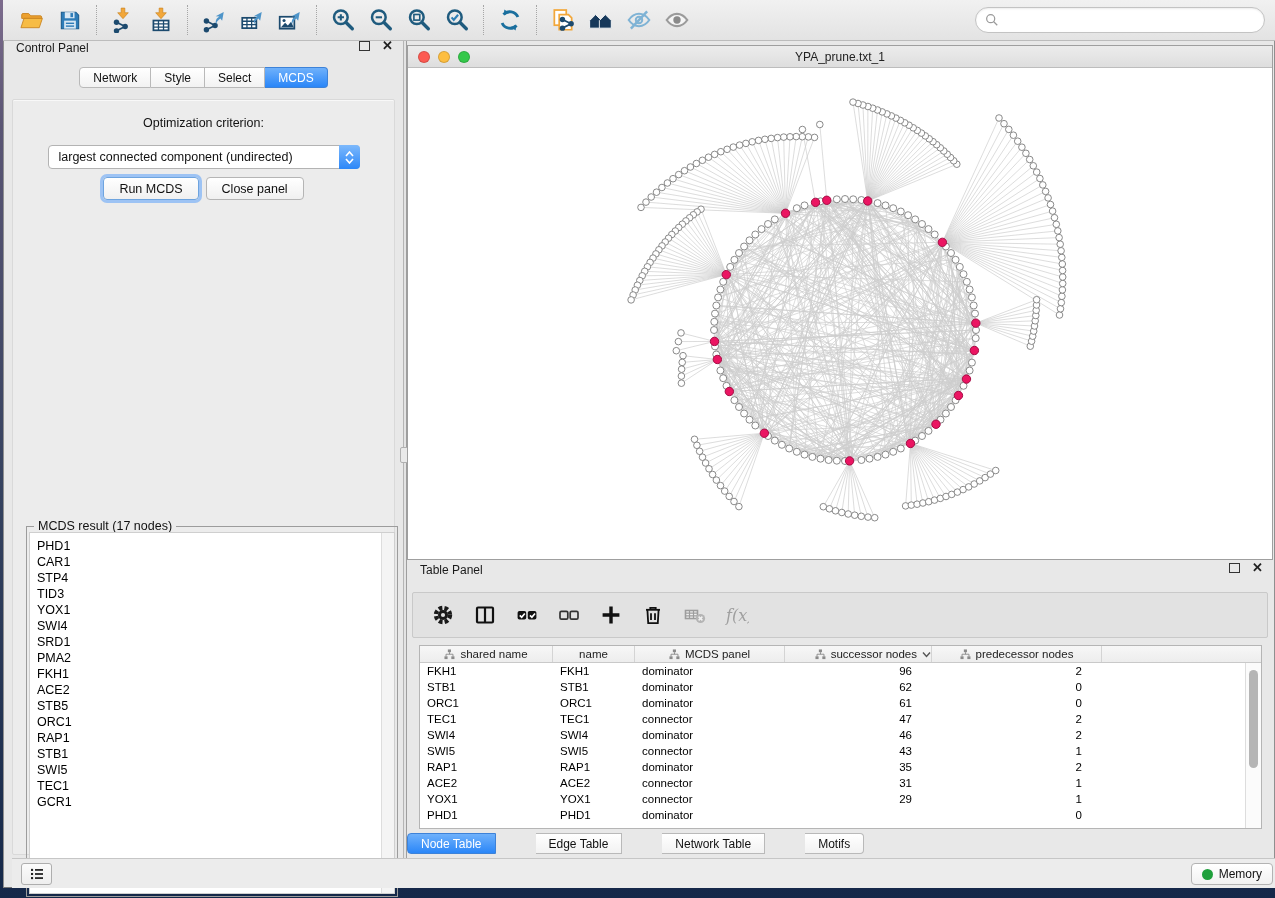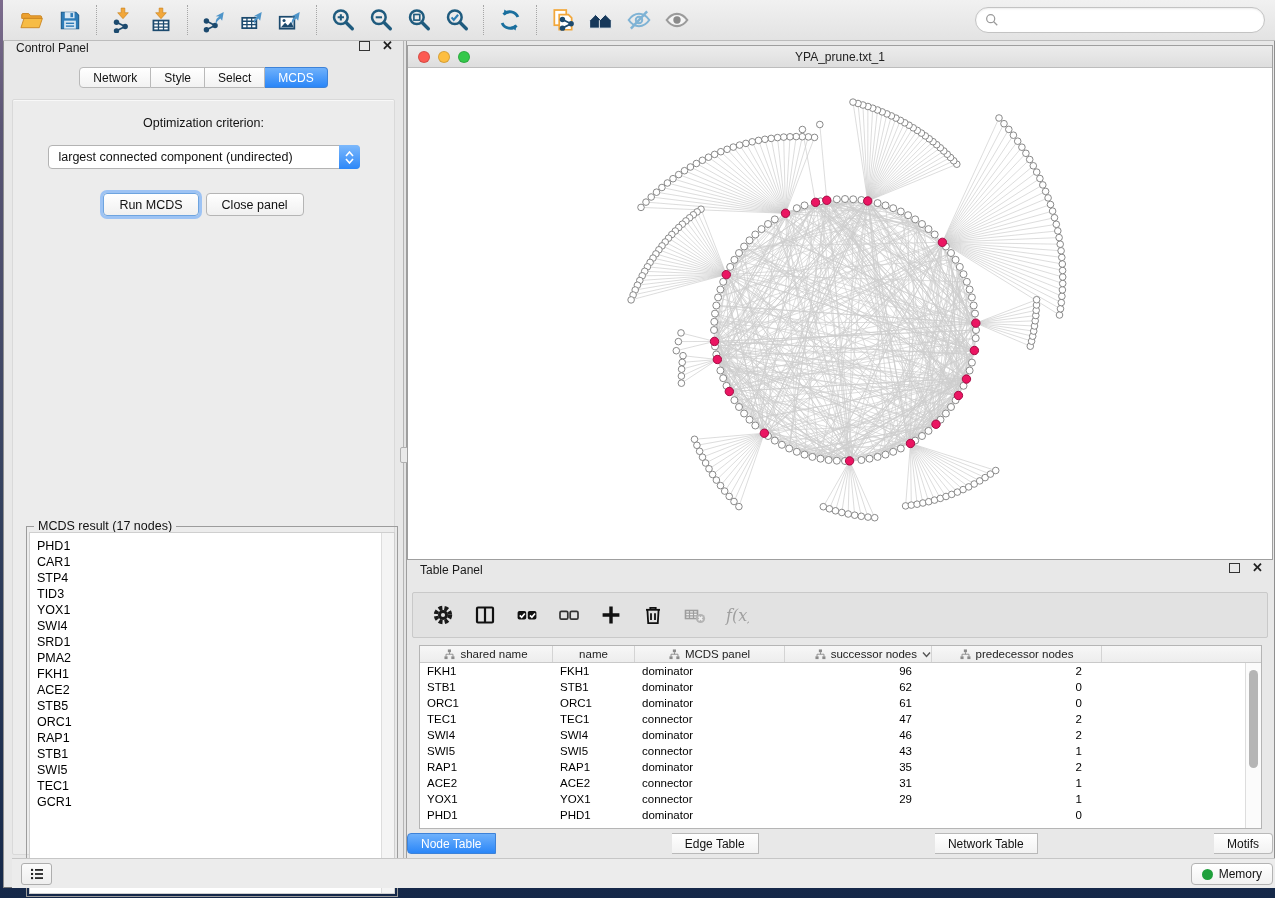--- a/index.html
+++ b/index.html
@@ -37,21 +37,21 @@
   .seg.active { background:linear-gradient(#6fb1fb,#2a86f8); color:#fff; border-color:#3d82d8; }
   #cp-inset { position:absolute; left:8px; top:58px; width:383px; height:756px;
     background:#ececec; border:1px solid #d9d9d9; border-radius:2px; box-shadow: inset 0 1px 0 #f8f8f8; }
   #opt-label { text-align:center; margin-top:16px; font-size:12.5px; }
   #criterion-row { display:flex; justify-content:center; margin-top:15px; }
   #criterion-select { width:312px; height:24px; background:#fff; border:1px solid #b3b3b3; border-radius:4px;
     display:flex; align-items:center; font-size:12.5px; position:relative; padding-left:10px; }
   #criterion-select .stepper { position:absolute; right:-1px; top:-1px; width:21px; height:24px; border-radius:0 4px 4px 0;
     background:linear-gradient(#7db9fc,#2c87f8); display:flex; flex-direction:column; align-items:center; justify-content:center; color:#fff; }
   .stepper svg { display:block; }
-  #cp-buttons { display:flex; justify-content:center; gap:7px; margin-top:24px; }
+  #cp-buttons { display:flex; justify-content:center; gap:7px; margin-top:8px; }
   .mac-btn { height:23px; padding:0 15px; background:linear-gradient(#ffffff,#f0f0f0); border:1px solid #b5b5b5;
     border-radius:4px; font-size:12.5px; display:flex; align-items:center; color:#111; }
   .mac-btn.focused { box-shadow:0 0 0 3px rgba(77,154,251,.5); border-color:#6ea4df; }
 
   #mcds-groupbox { position:absolute; left:13px; top:426px; width:372px; height:371px; border:1px solid #9c9c9c; }
   #mcds-legend { position:absolute; top:-8px; left:7px; background:#ececec; padding:0 4px; font-size:12.5px; }
   #mcds-listwrap { position:absolute; left:2px; top:5px; right:2px; bottom:2px; background:#fff; border:1px solid #cfcfcf; overflow:hidden; }
   #mcds-scroll { position:absolute; right:0; top:0; bottom:0; width:13px; background:#f4f4f4; border-left:1px solid #ddd; }
   #mcds-list { list-style:none; padding:5px 0 0 7px; font-size:12.5px; line-height:16px; color:#000; }
 
@@ -77,21 +77,21 @@
   .tp-btn { width:28px; height:28px; display:flex; align-items:center; justify-content:center; }
   #data-table { position:absolute; left:12px; top:82px; width:843px; height:184px; background:#fff; border:1px solid #b5b5b5; }
   #tbl-header { display:flex; height:17px; background:linear-gradient(#f7f7f7,#ededed); border-bottom:1px solid #c9c9c9; }
   .th { display:flex; align-items:center; justify-content:center; gap:5px; font-size:11.5px; color:#222;
     border-right:1px solid #d4d4d4; overflow:hidden; white-space:nowrap; }
   .tbl-row { display:flex; height:16px; }
   .td { font-size:11.5px; display:flex; align-items:center; padding:0 7px; white-space:nowrap; overflow:hidden; color:#000; }
   .td.num { justify-content:flex-end; padding-right:20px; }
   #tbl-scroll { position:absolute; right:0; top:17px; bottom:0; width:16px; background:#fbfbfb; border-left:1px solid #ddd; }
   #tbl-thumb { position:absolute; left:3px; top:7px; width:9px; height:98px; background:#b5b5b5; border-radius:5px; }
-  #tp-tabs { position:absolute; left:0; right:0; top:270px; display:flex; justify-content:space-between; }
+  #tp-tabs { position:absolute; left:0; right:0; top:270px; display:flex; justify-content:flex-start;gap:40px; }
 
   
   #status-bar { position:absolute; left:12px; top:858px; width:1270px; height:30px; background:#ececec; border-top:1px solid #c6c6c6; }
   #list-btn { position:absolute; left:9px; top:4px; width:31px; height:22px; background:linear-gradient(#fbfbfb,#eee);
     border:1px solid #aeaeae; border-radius:3px; display:flex; align-items:center; justify-content:center; }
   #memory-btn { position:absolute; right:9px; top:4px; height:22px; background:linear-gradient(#ffffff,#f1f1f1);
     border:1px solid #b3b3b3; border-radius:4px; display:flex; align-items:center; gap:6px; padding:0 10px; font-size:12px; }
   #memory-dot { width:11px; height:11px; border-radius:50%; }
 </style>
 </head>

